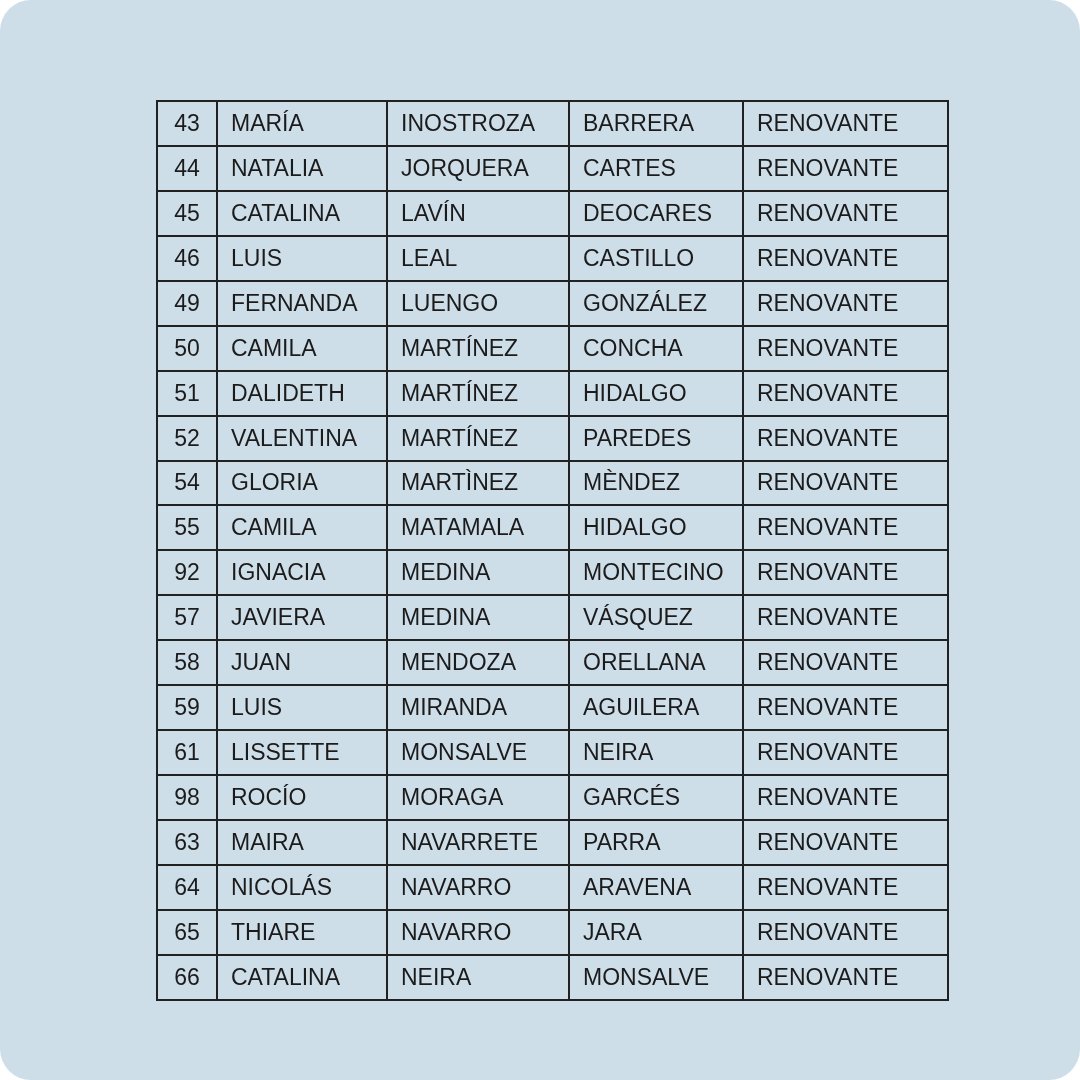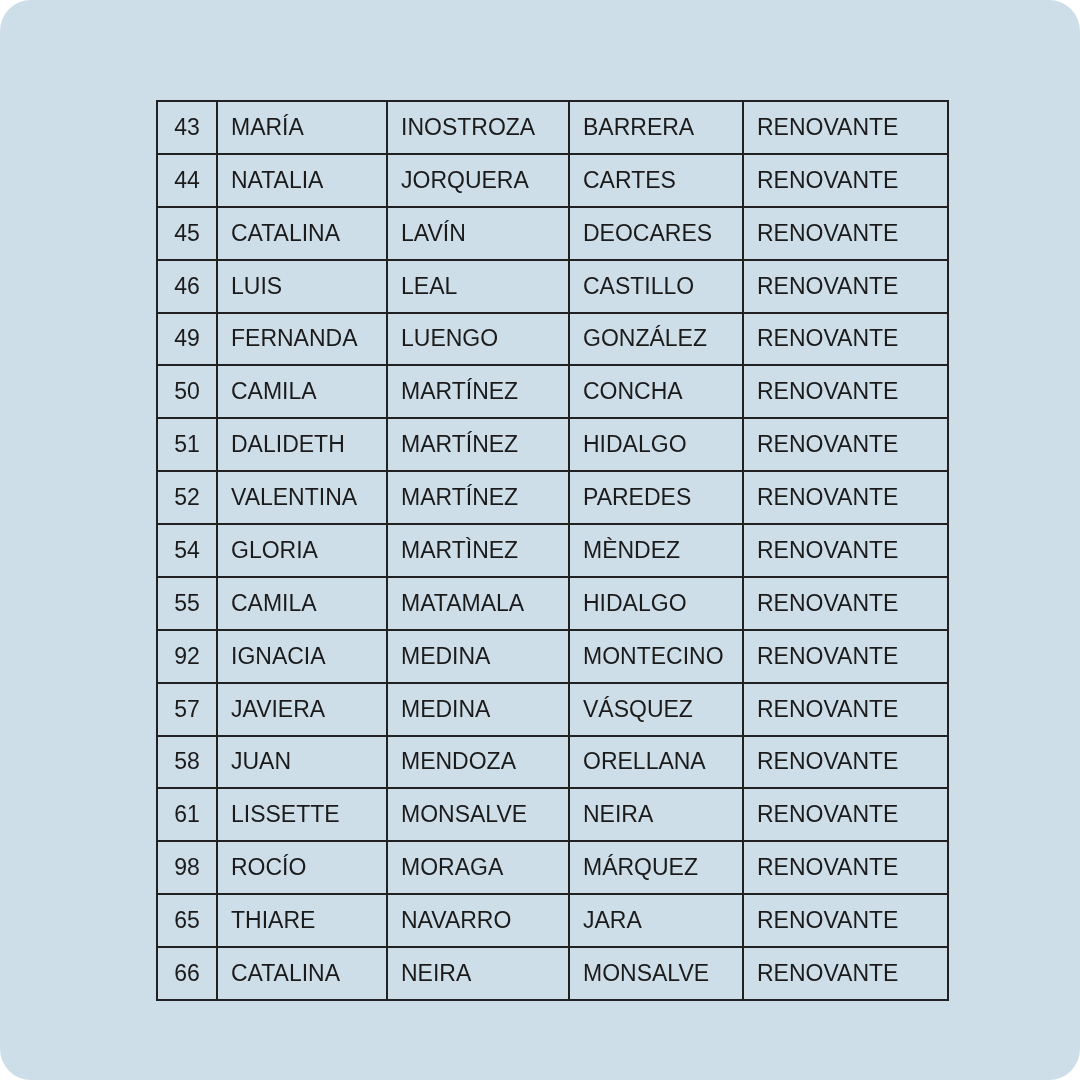--- a/index.html
+++ b/index.html
@@ -141,31 +141,52 @@
           <td class="col-status">RENOVANTE</td>
         </tr>
         <tr>
           <td class="col-num">58</td>
           <td class="col-first">JUAN</td>
           <td class="col-last1">MENDOZA</td>
           <td class="col-last2">ORELLANA</td>
           <td class="col-status">RENOVANTE</td>
         </tr>
         <tr>
+          <td class="col-num">59</td>
+          <td class="col-first">LUIS</td>
+          <td class="col-last1">MIRANDA</td>
+          <td class="col-last2">AGUILERA</td>
+          <td class="col-status">RENOVANTE</td>
+        </tr>
+        <tr>
           <td class="col-num">61</td>
           <td class="col-first">LISSETTE</td>
           <td class="col-last1">MONSALVE</td>
           <td class="col-last2">NEIRA</td>
           <td class="col-status">RENOVANTE</td>
         </tr>
         <tr>
           <td class="col-num">98</td>
           <td class="col-first">ROCÍO</td>
           <td class="col-last1">MORAGA</td>
-          <td class="col-last2">MÁRQUEZ</td>
+          <td class="col-last2">GARCÉS</td>
+          <td class="col-status">RENOVANTE</td>
+        </tr>
+        <tr>
+          <td class="col-num">63</td>
+          <td class="col-first">MAIRA</td>
+          <td class="col-last1">NAVARRETE</td>
+          <td class="col-last2">PARRA</td>
+          <td class="col-status">RENOVANTE</td>
+        </tr>
+        <tr>
+          <td class="col-num">64</td>
+          <td class="col-first">NICOLÁS</td>
+          <td class="col-last1">NAVARRO</td>
+          <td class="col-last2">ARAVENA</td>
           <td class="col-status">RENOVANTE</td>
         </tr>
         <tr>
           <td class="col-num">65</td>
           <td class="col-first">THIARE</td>
           <td class="col-last1">NAVARRO</td>
           <td class="col-last2">JARA</td>
           <td class="col-status">RENOVANTE</td>
         </tr>
         <tr>

